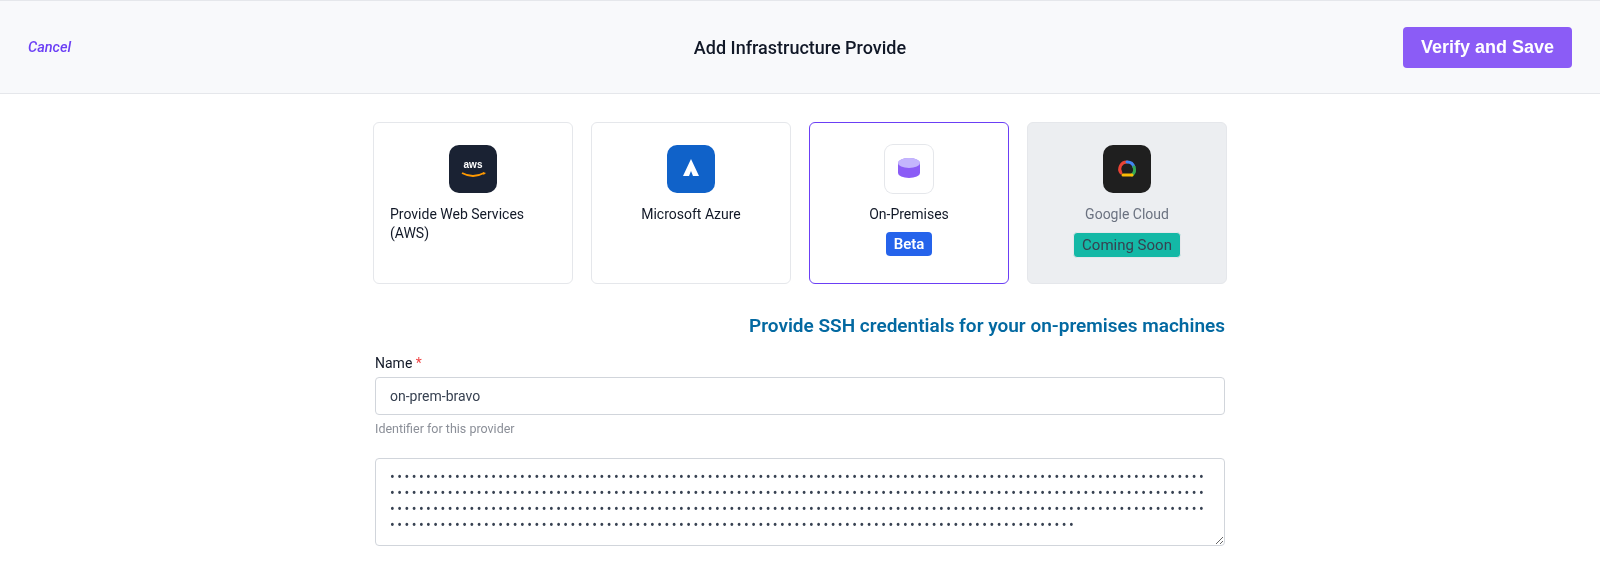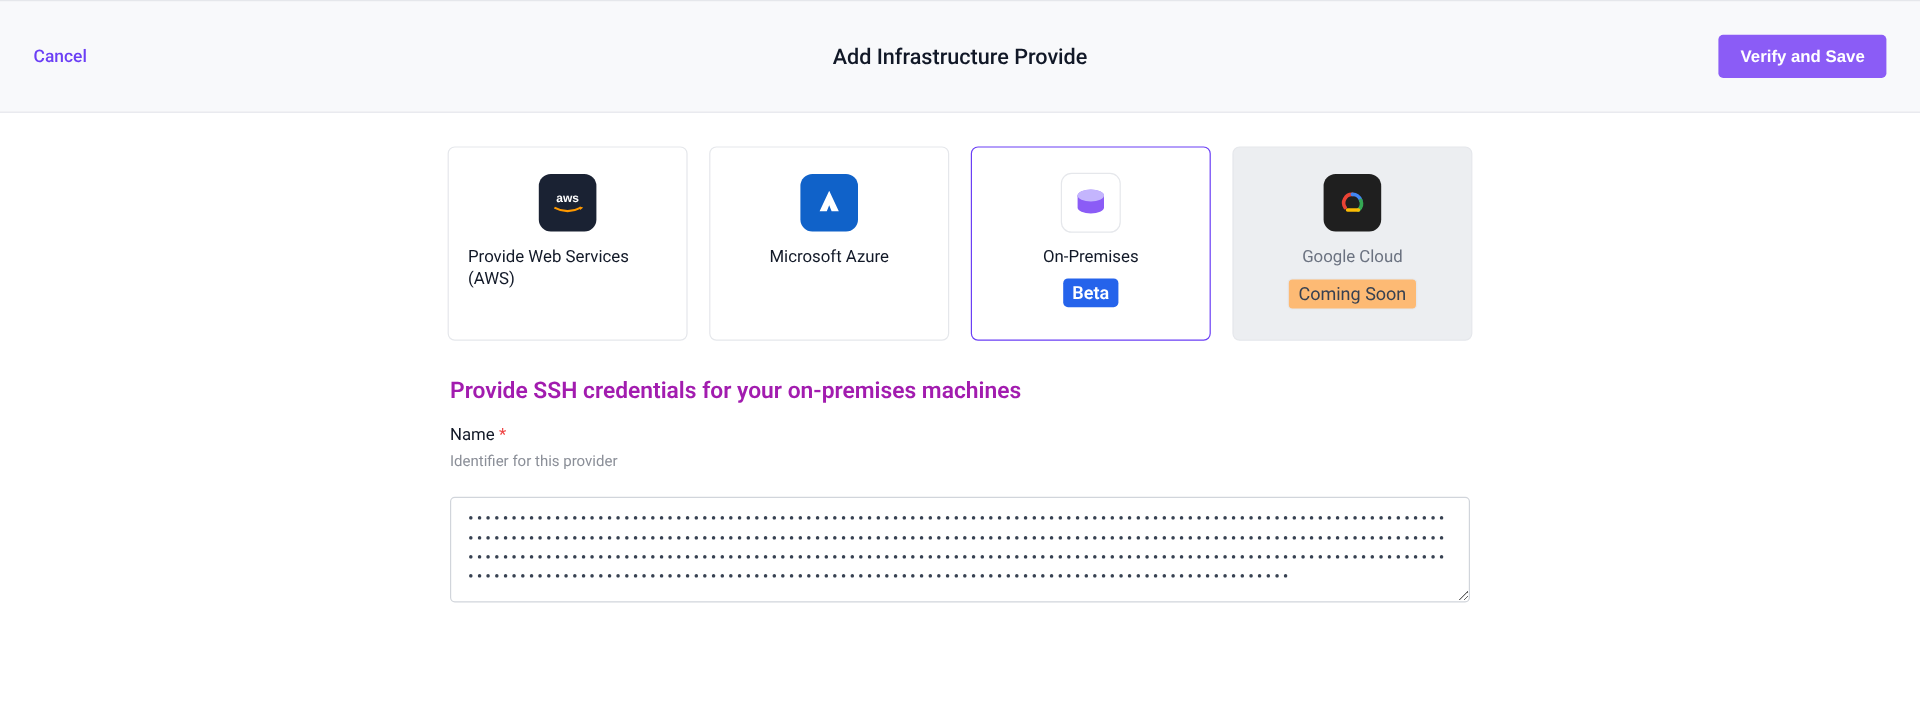--- a/index.html
+++ b/index.html
@@ -24,36 +24,37 @@
       display: flex;
       align-items: center;
       justify-content: space-between;
       padding: 0 28px;
     }
     .header-cancel {
       color: #6b3ff5;
       font-size: 14.5px;
       font-weight: 500;
       cursor: pointer;
+      font-style: italic;
     }
     .header-title {
       font-size: 18px;
       font-weight: 500;
       color: #111827;
       position: absolute;
       left: 50%;
       transform: translateX(-50%);
     }
     .header-save {
       background: #8b5cf6;
       color: #ffffff;
       border: none;
       border-radius: 4px;
       padding: 10px 18px;
-      font-size: 14px;
+      font-size: 18px;
       font-weight: 600;
       cursor: pointer;
     }
 
     .content {
       padding: 28px 0 0 0;
       display: flex;
       flex-direction: column;
       align-items: center;
     }
@@ -117,21 +118,21 @@
       padding: 3px 8px;
       border-radius: 4px;
       margin-top: 8px;
       align-self: center;
     }
     .badge.beta {
       background: #2563eb;
       color: #ffffff;
     }
     .badge.coming {
-      background: #fdba74;
+      background: #14b8a6;
       color: #374151;
       border: 1px solid #e5e7eb;
       font-weight: 400;
     }
 
     
     .icon-aws {
       background: #1a2233;
       width: 48px; height: 48px;
       border-radius: 10px;
@@ -155,22 +156,23 @@
       border-radius: 10px;
       display:flex;align-items:center;justify-content:center;
     }
 
     .form {
       width: 850px;
     }
     .section-heading {
       font-size: 19px;
       font-weight: 600;
-      color: #a21caf;
+      color: #0369a1;
       margin-bottom: 18px;
+      text-align: right;
     }
     .field {
       margin-bottom: 22px;
     }
     .field-label {
       font-size: 14px;
       color: #111827;
       margin-bottom: 6px;
       display: block;
     }
@@ -274,20 +276,21 @@
   </div>
 
   <div class="form">
     <h2 class="section-heading">Provide SSH credentials for your on-premises machines</h2>
 
     <div class="field">
       <label class="field-label">
         <span>Name</span>
         <span class="req">*</span>
       </label>
+      <input type="text" class="text-input" value="on-prem-bravo" style="">
       <div class="help">Identifier for this provider</div>
     </div>
 
     <div class="field">
       <textarea class="textarea" style="">••••••••••••••••••••••••••••••••••••••••••••••••••••••••••••••••••••••••••••••••••••••••••••••••••••••••••••••••••••••••••••••••••••••••••••••••••••••••••••••••••••••••••••••••••••••••••••••••••••••••••••••••••••••••••••••••••••••••••••••••••••••••••••••••••••••••••••••••••••••••••••••••••••••••••••••••••••••••••••••••••••••••••••••••••••••••••••••••••••••••••••••••••••••••••••••••••••••••••••••••••••••••••••••••••••••••••••••••••</textarea>
     </div>
   </div>
 
 </div>
 

